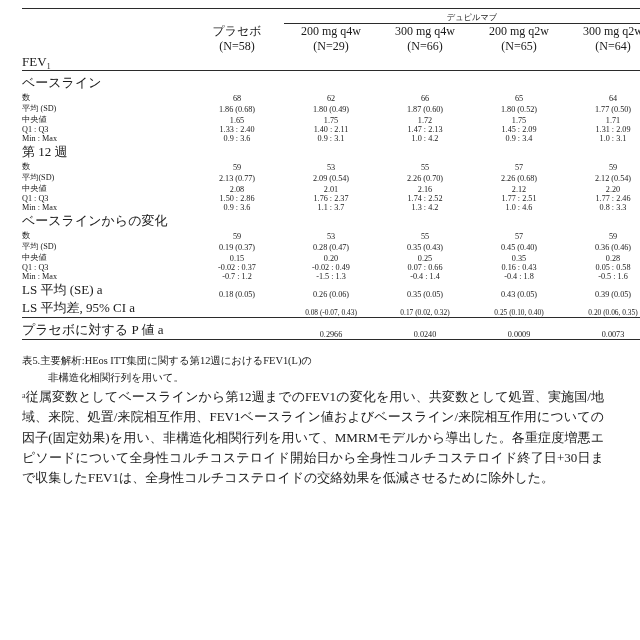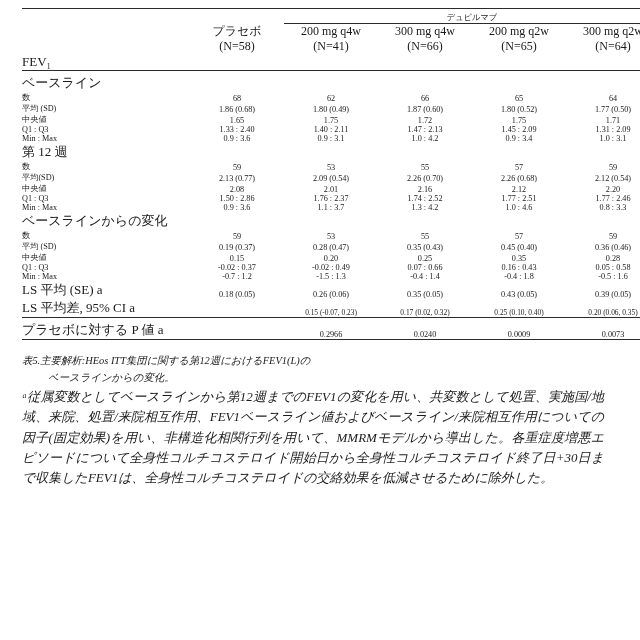--- a/index.html
+++ b/index.html
@@ -89,21 +89,20 @@
     font-size: 7.4px;
   }
   .caption {
     margin-top: 10px;
     font-size: 10.4px;
     line-height: 1.55;
     text-align: justify;
   }
   .caption p {
     margin: 0 0 1px 0;
-    font-style: italic;
   }
   .caption .c-body {
     text-indent: 0;
   }
   .fn {
     font-size: 13px;
     line-height: 1.55;
   }
 </style>
 </head>
@@ -130,21 +129,21 @@
         <td class="hdr-group grp-rule" colspan="4">デュピルマブ</td>
       </tr>
       <tr>
         <td></td>
         <td class="hdr-cell">
           <span>プラセボ</span><br>
           <span>(N=58)</span>
         </td>
         <td class="hdr-cell">
           <span>200 mg q4w</span><br>
-          <span>(N=41)</span>
+          <span>(N=29)</span>
         </td>
         <td class="hdr-cell">
           <span>300 mg q4w</span><br>
           <span>(N=66)</span>
         </td>
         <td class="hdr-cell">
           <span>200 mg q2w</span><br>
           <span>(N=65)</span>
         </td>
         <td class="hdr-cell">
@@ -298,21 +297,21 @@
         <td class="ind2">LS 平均 (SE) a</td>
         <td class="val">0.18 (0.05)</td>
         <td class="val">0.26 (0.06)</td>
         <td class="val">0.35 (0.05)</td>
         <td class="val">0.43 (0.05)</td>
         <td class="val">0.39 (0.05)</td>
       </tr>
       <tr>
         <td class="ind2">LS 平均差, 95% CI a</td>
         <td class="val small"></td>
-        <td class="val small">0.15 (-0.07, 0.23)</td>
+        <td class="val small">0.08 (-0.07, 0.43)</td>
         <td class="val small">0.17 (0.02, 0.32)</td>
         <td class="val small">0.25 (0.10, 0.40)</td>
         <td class="val small">0.20 (0.06, 0.35)</td>
       </tr>
       <tr class="rule-mid">
         <td colspan="6"></td>
       </tr>
       <tr>
         <td class="ind2">プラセボに対する P 値 a</td>
         <td class="val"></td>
@@ -322,17 +321,17 @@
         <td class="val">0.0073</td>
       </tr>
       <tr class="rule-bottom">
         <td colspan="6"></td>
       </tr>
     </tbody>
   </table>
 
   <div class="caption">
     <p>表5.主要解析:HEos  ITT集団に関する第12週におけるFEV1(L)の</p>
-    <p style="padding-left:26px;">ベースラインからの変化。</p>
+    <p style="padding-left:26px;">非構造化相関行列を用いて。</p>
     <p class="fn">ᵃ従属変数としてベースラインから第12週までのFEV1の変化を用い、共変数として処置、実施国/地域、来院、処置/来院相互作用、FEV1ベースライン値およびベースライン/来院相互作用についての因子(固定効果)を用い、非構造化相関行列を用いて、MMRMモデルから導出した。各重症度増悪エピソードについて全身性コルチコステロイド開始日から全身性コルチコステロイド終了日+30日まで収集したFEV1は、全身性コルチコステロイドの交絡効果を低減させるために除外した。</p>
   </div>
 
 </div>
 
 </body></html>

